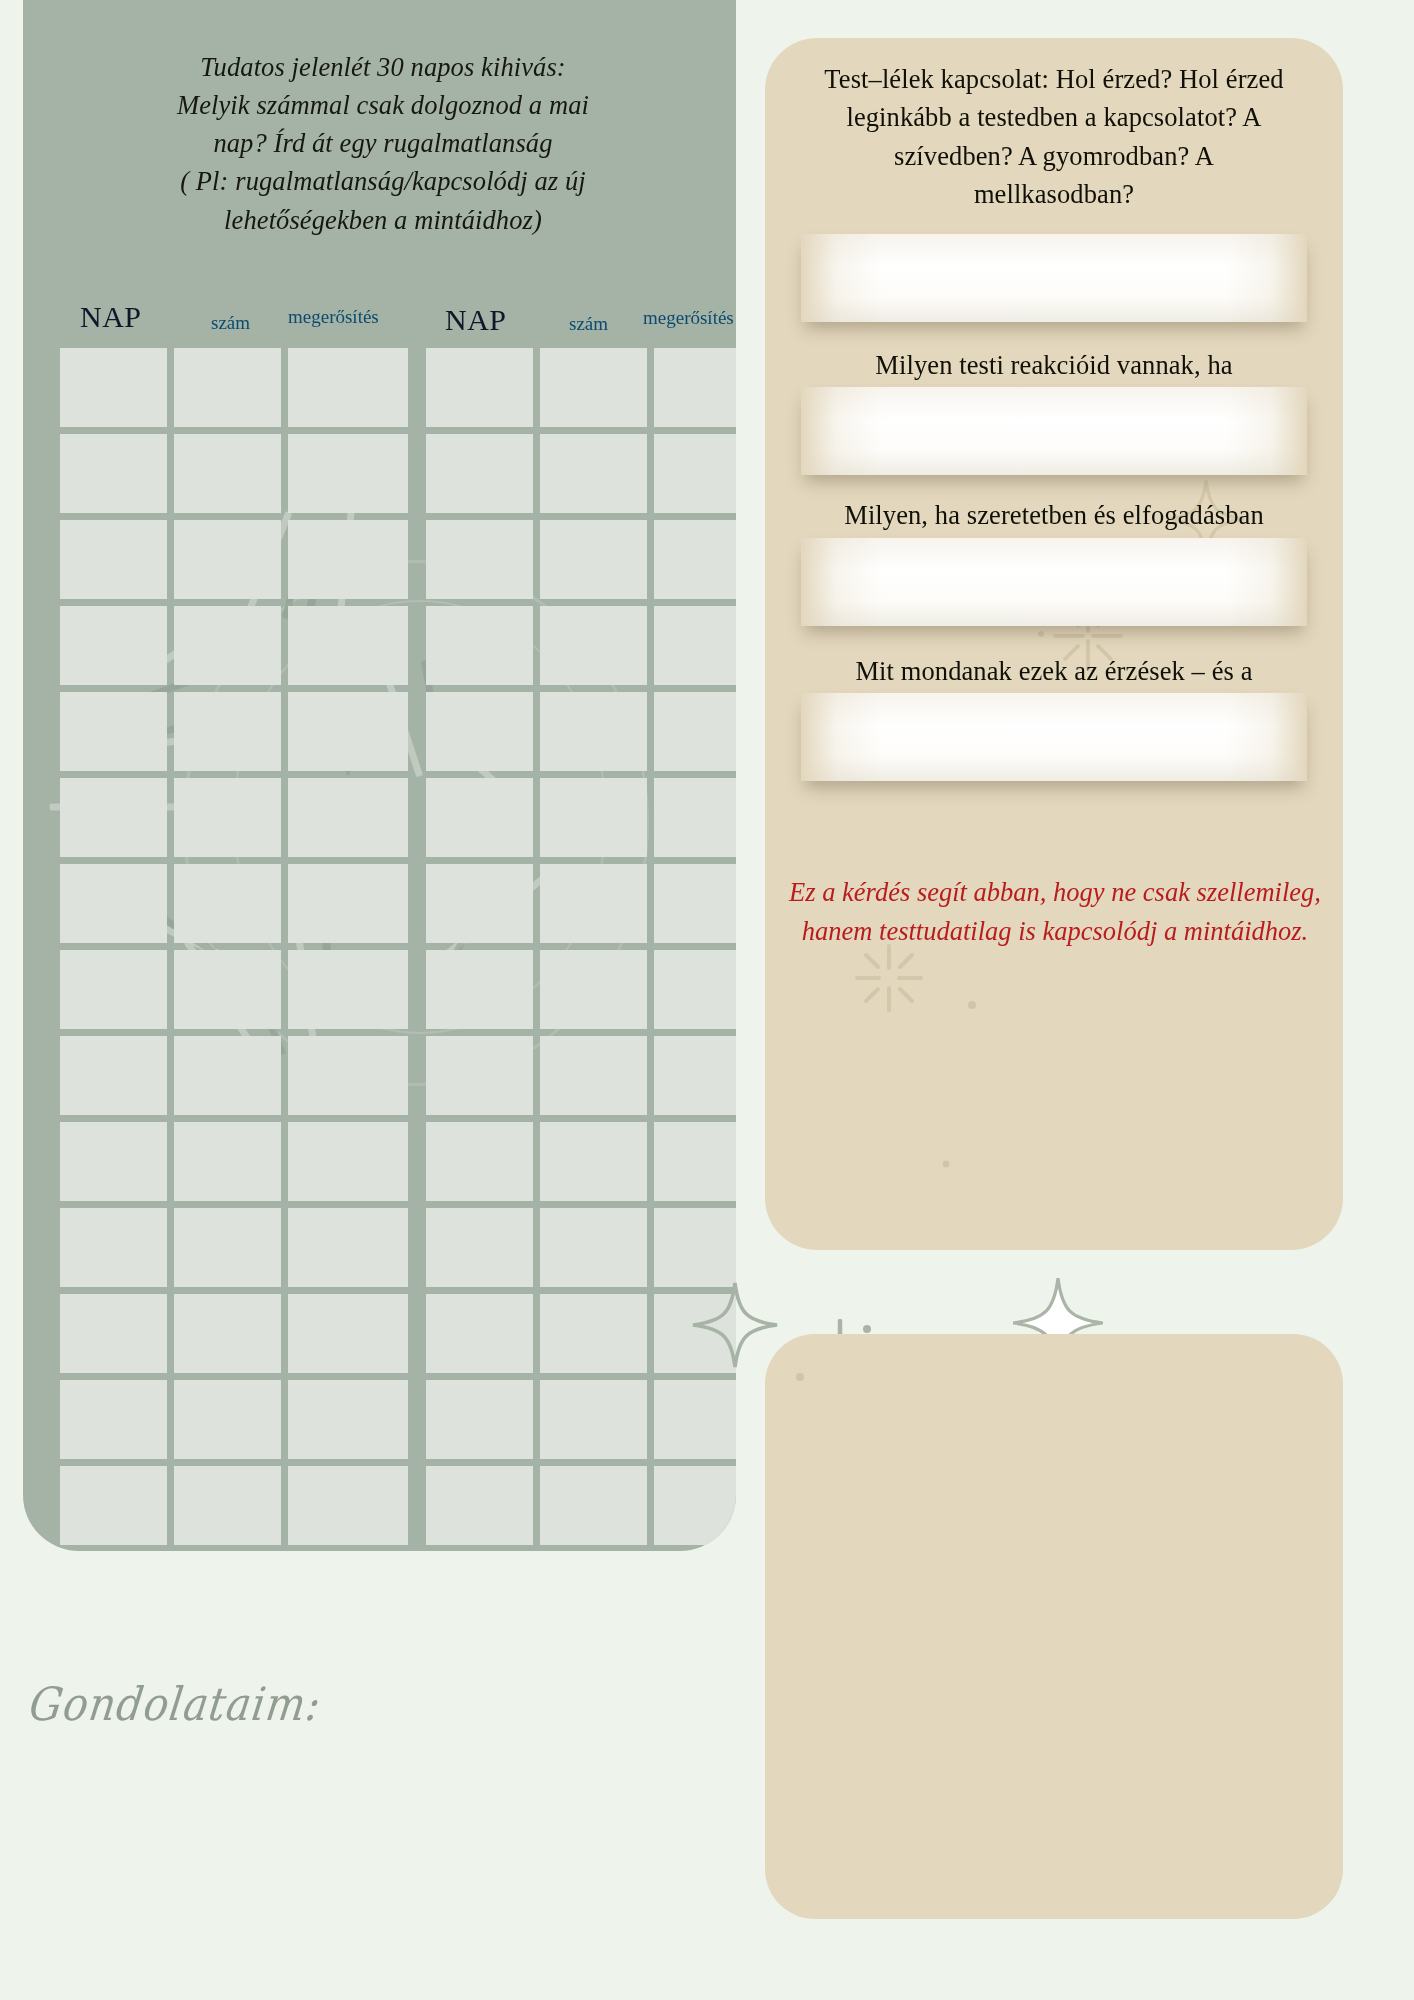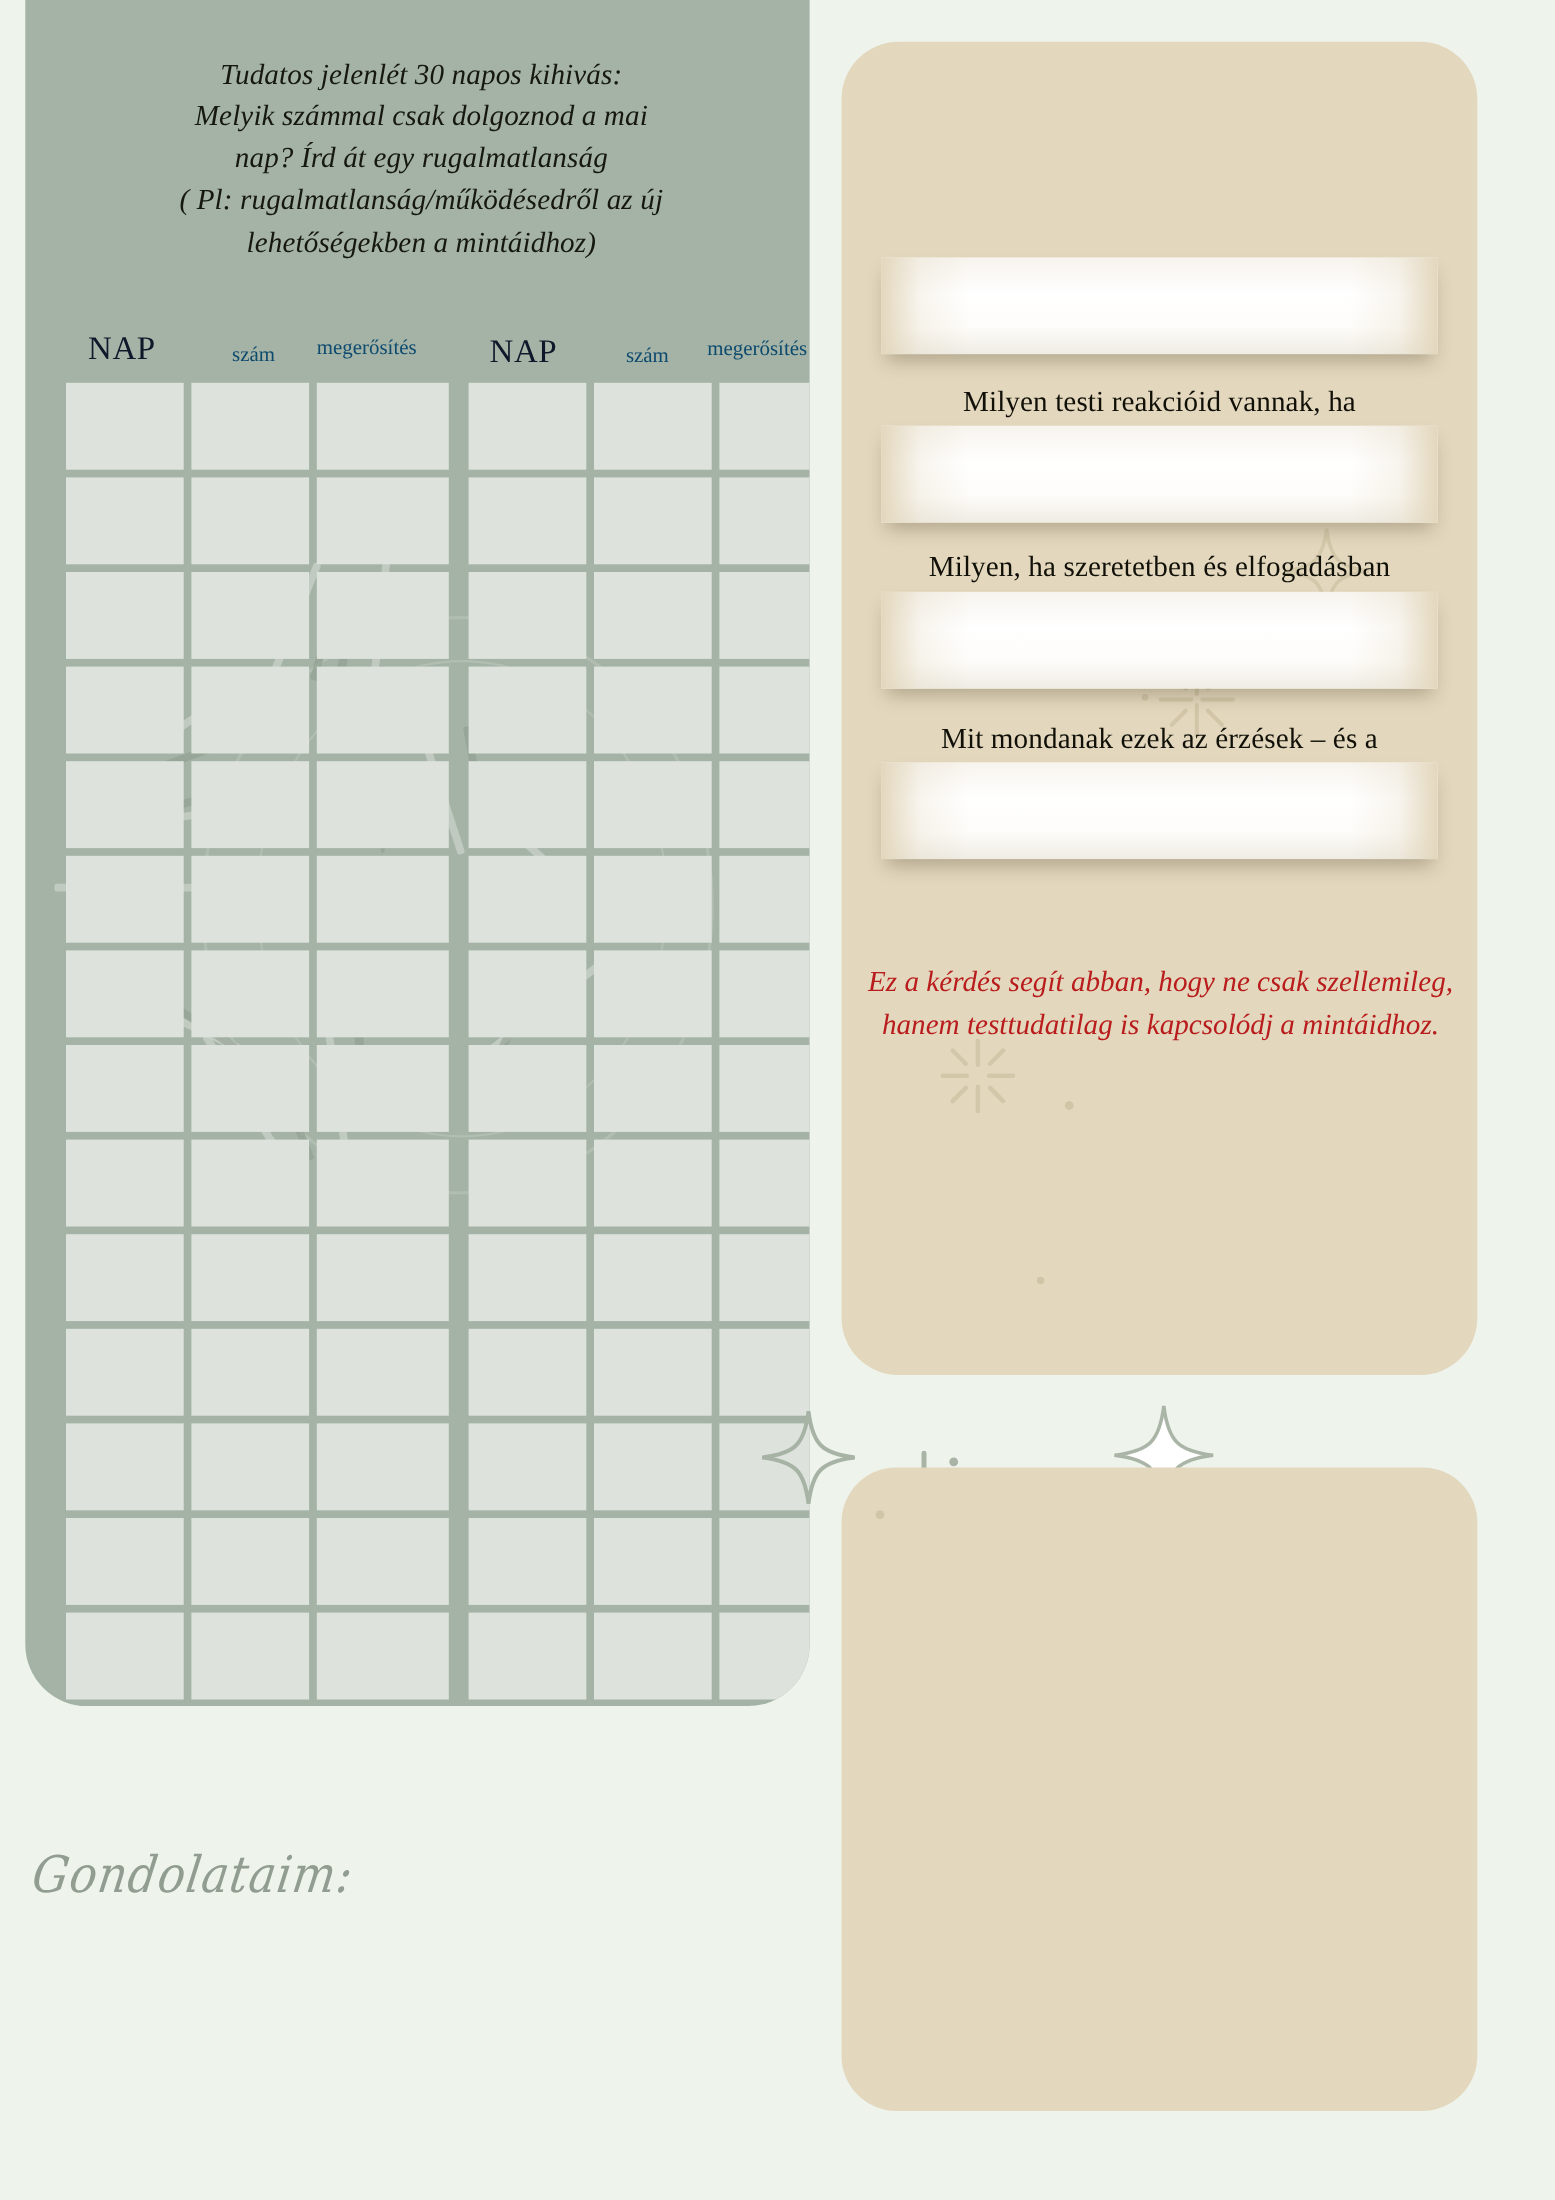--- a/index.html
+++ b/index.html
@@ -137,21 +137,21 @@
     <div class="spark" style="left:296px;top:718px;width:58px;height:58px;opacity:.5;">
       <svg viewBox="0 0 60 60" width="58" height="58" aria-hidden="true">
         <path d="M30 1 C33 21 39 27 59 30 C39 33 33 39 30 59 C27 39 21 33 1 30 C21 27 27 21 30 1 Z" fill="none" stroke="#8f9d90" stroke-width="2.6"></path>
       </svg>
     </div>
 
     <div class="gp-title">
       <div>Tudatos jelenlét 30 napos kihivás:</div>
       <div>Melyik számmal csak dolgoznod a mai</div>
       <div>nap? Írd át egy rugalmatlanság</div>
-      <div>( Pl: rugalmatlanság/működésedről az új</div>
+      <div>( Pl: rugalmatlanság/kapcsolódj az új</div>
       <div>lehetőségekben a mintáidhoz)</div>
     </div>
 
     <div class="tbl-head h-nap" style="left:57px;top:300px;">NAP</div>
     <div class="tbl-head h-sm" style="left:188px;top:312px;">szám</div>
     <div class="tbl-head h-sm" style="left:265px;top:306px;">megerősítés</div>
 
     <div class="tbl-head h-nap" style="left:422px;top:303px;">NAP</div>
     <div class="tbl-head h-sm" style="left:546px;top:313px;">szám</div>
     <div class="tbl-head h-sm" style="left:620px;top:307px;">megerősítés</div>
@@ -326,20 +326,21 @@
       <svg viewBox="0 0 12 12" width="12" height="12" aria-hidden="true">
           <circle cx="6" cy="6" r="3" fill="#c6b999"></circle>
         </svg>
     </div>
     <div class="spark" style="left:436px;top:680px;width:10px;height:10px;opacity:.6;">
       <svg viewBox="0 0 12 12" width="12" height="12" aria-hidden="true">
           <circle cx="6" cy="6" r="3" fill="#c6b999"></circle>
         </svg>
     </div>
 
+    <div class="q" style="left:52px;top:22px;width:474px;">Test–lélek kapcsolat: Hol érzed? Hol érzed leginkább a testedben a kapcsolatot? A szívedben? A gyomrodban? A mellkasodban?</div>
     <div class="writeband" style="left:36px;top:196px;width:506px;"></div>
     <div class="wb-mask" style="left:36px;top:196px;width:506px;"></div>
 
     <div class="q" style="left:62px;top:308px;width:454px;">Milyen testi reakcióid vannak, ha konfliktus van a kapcsolatban?</div>
     <div class="writeband" style="left:36px;top:349px;width:506px;"></div>
     <div class="wb-mask" style="left:36px;top:349px;width:506px;"></div>
 
     <div class="q" style="left:38px;top:458px;width:502px;">Milyen, ha szeretetben és elfogadásban vagytok?</div>
     <div class="writeband" style="left:36px;top:500px;width:506px;"></div>
     <div class="wb-mask" style="left:36px;top:500px;width:506px;"></div>

